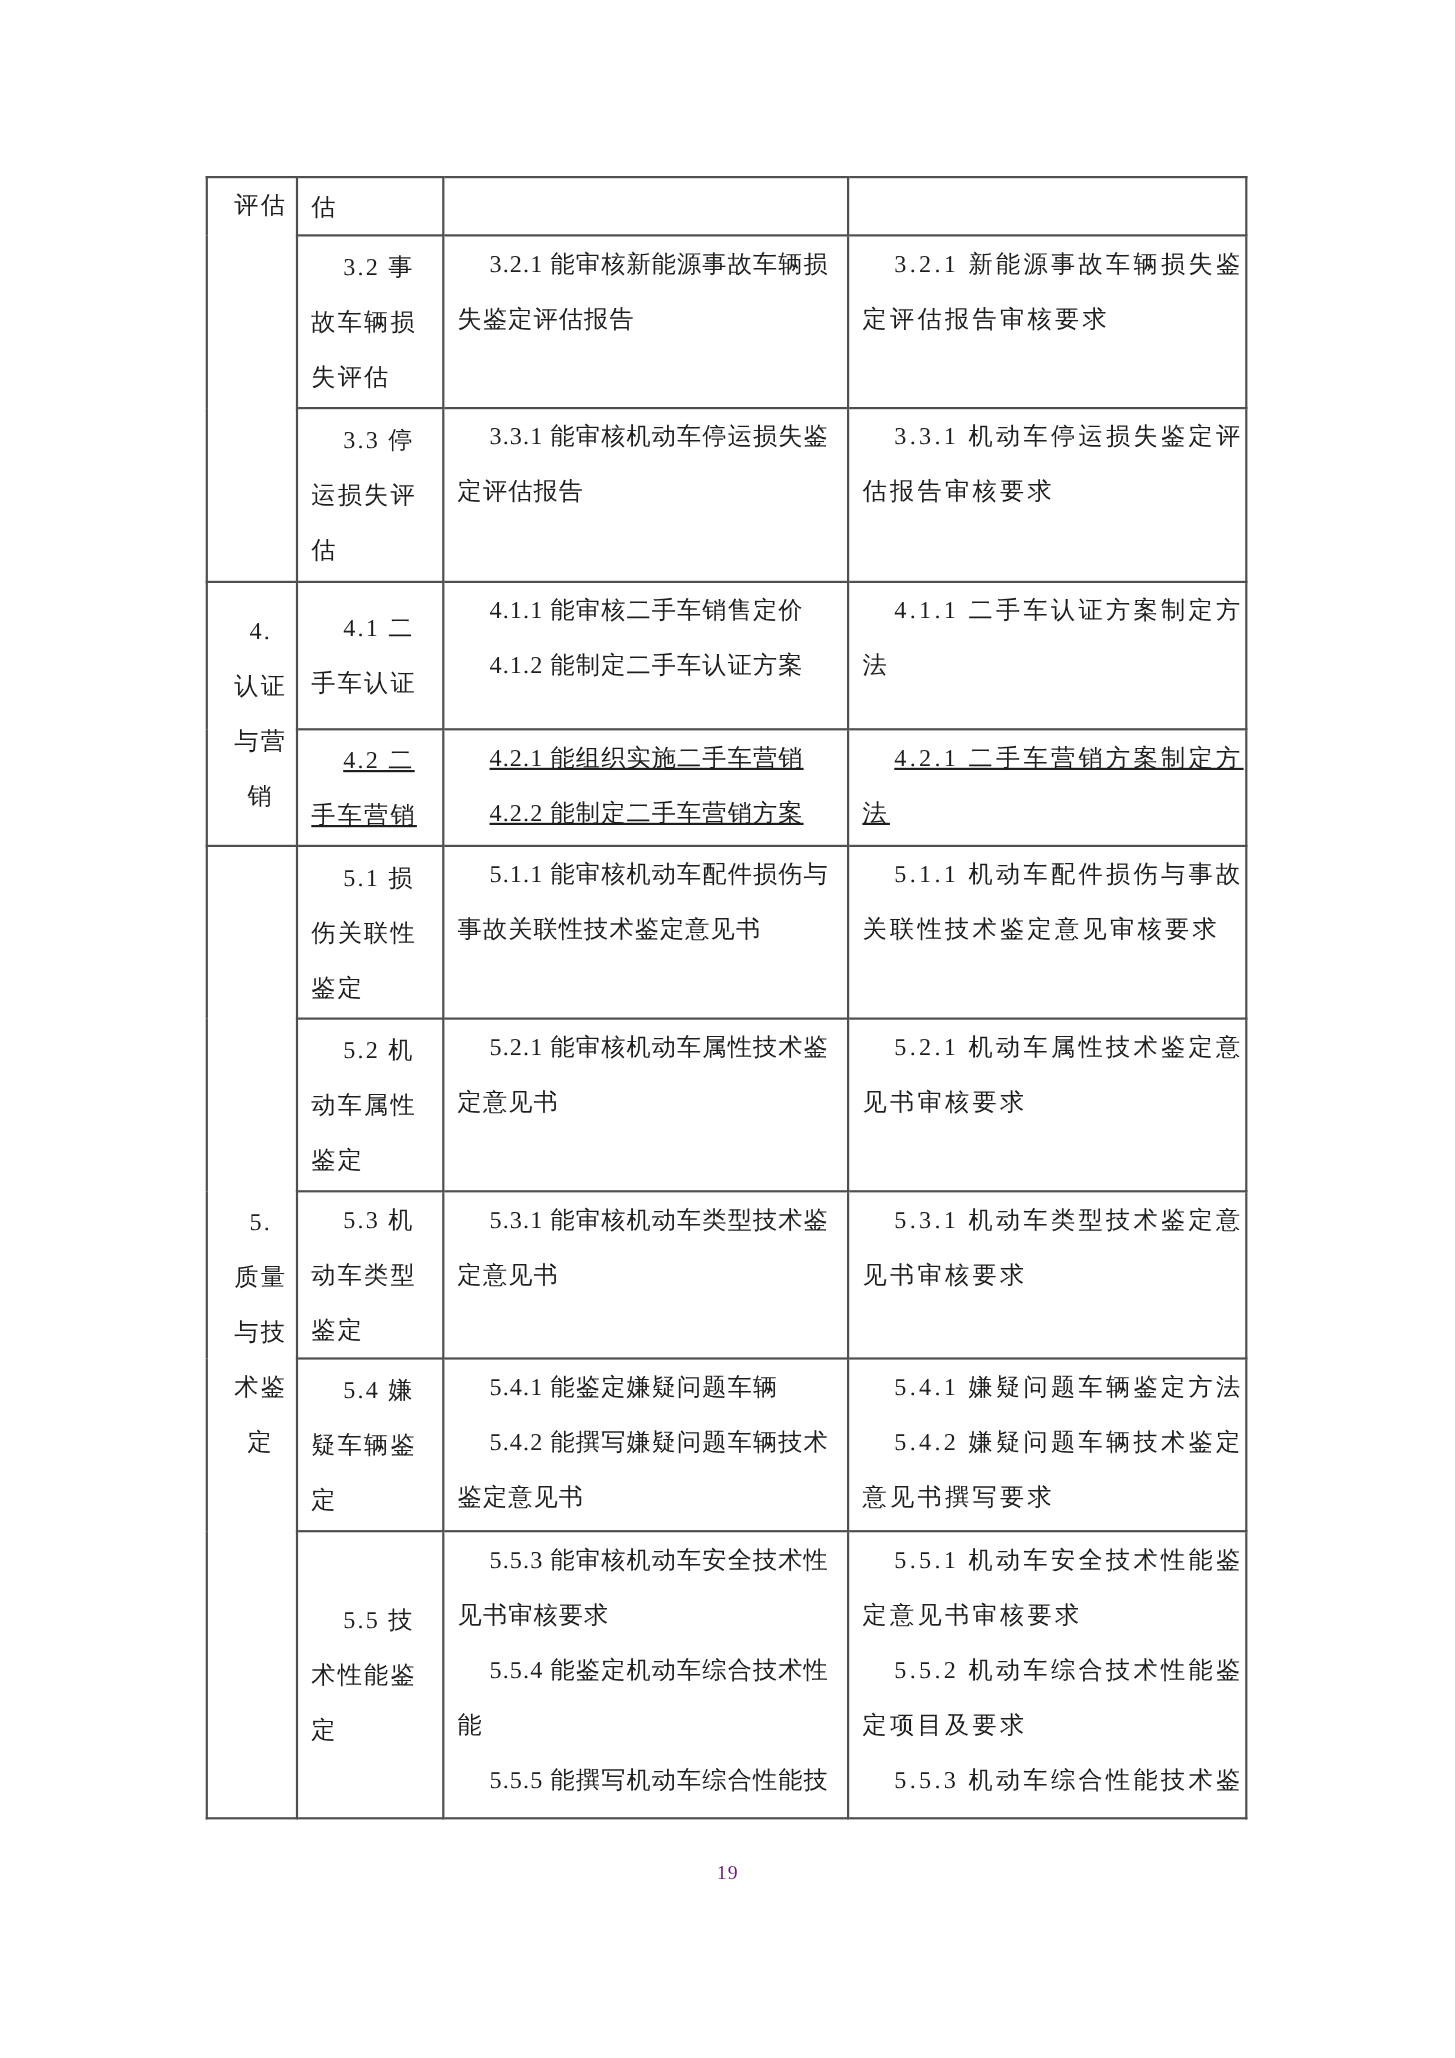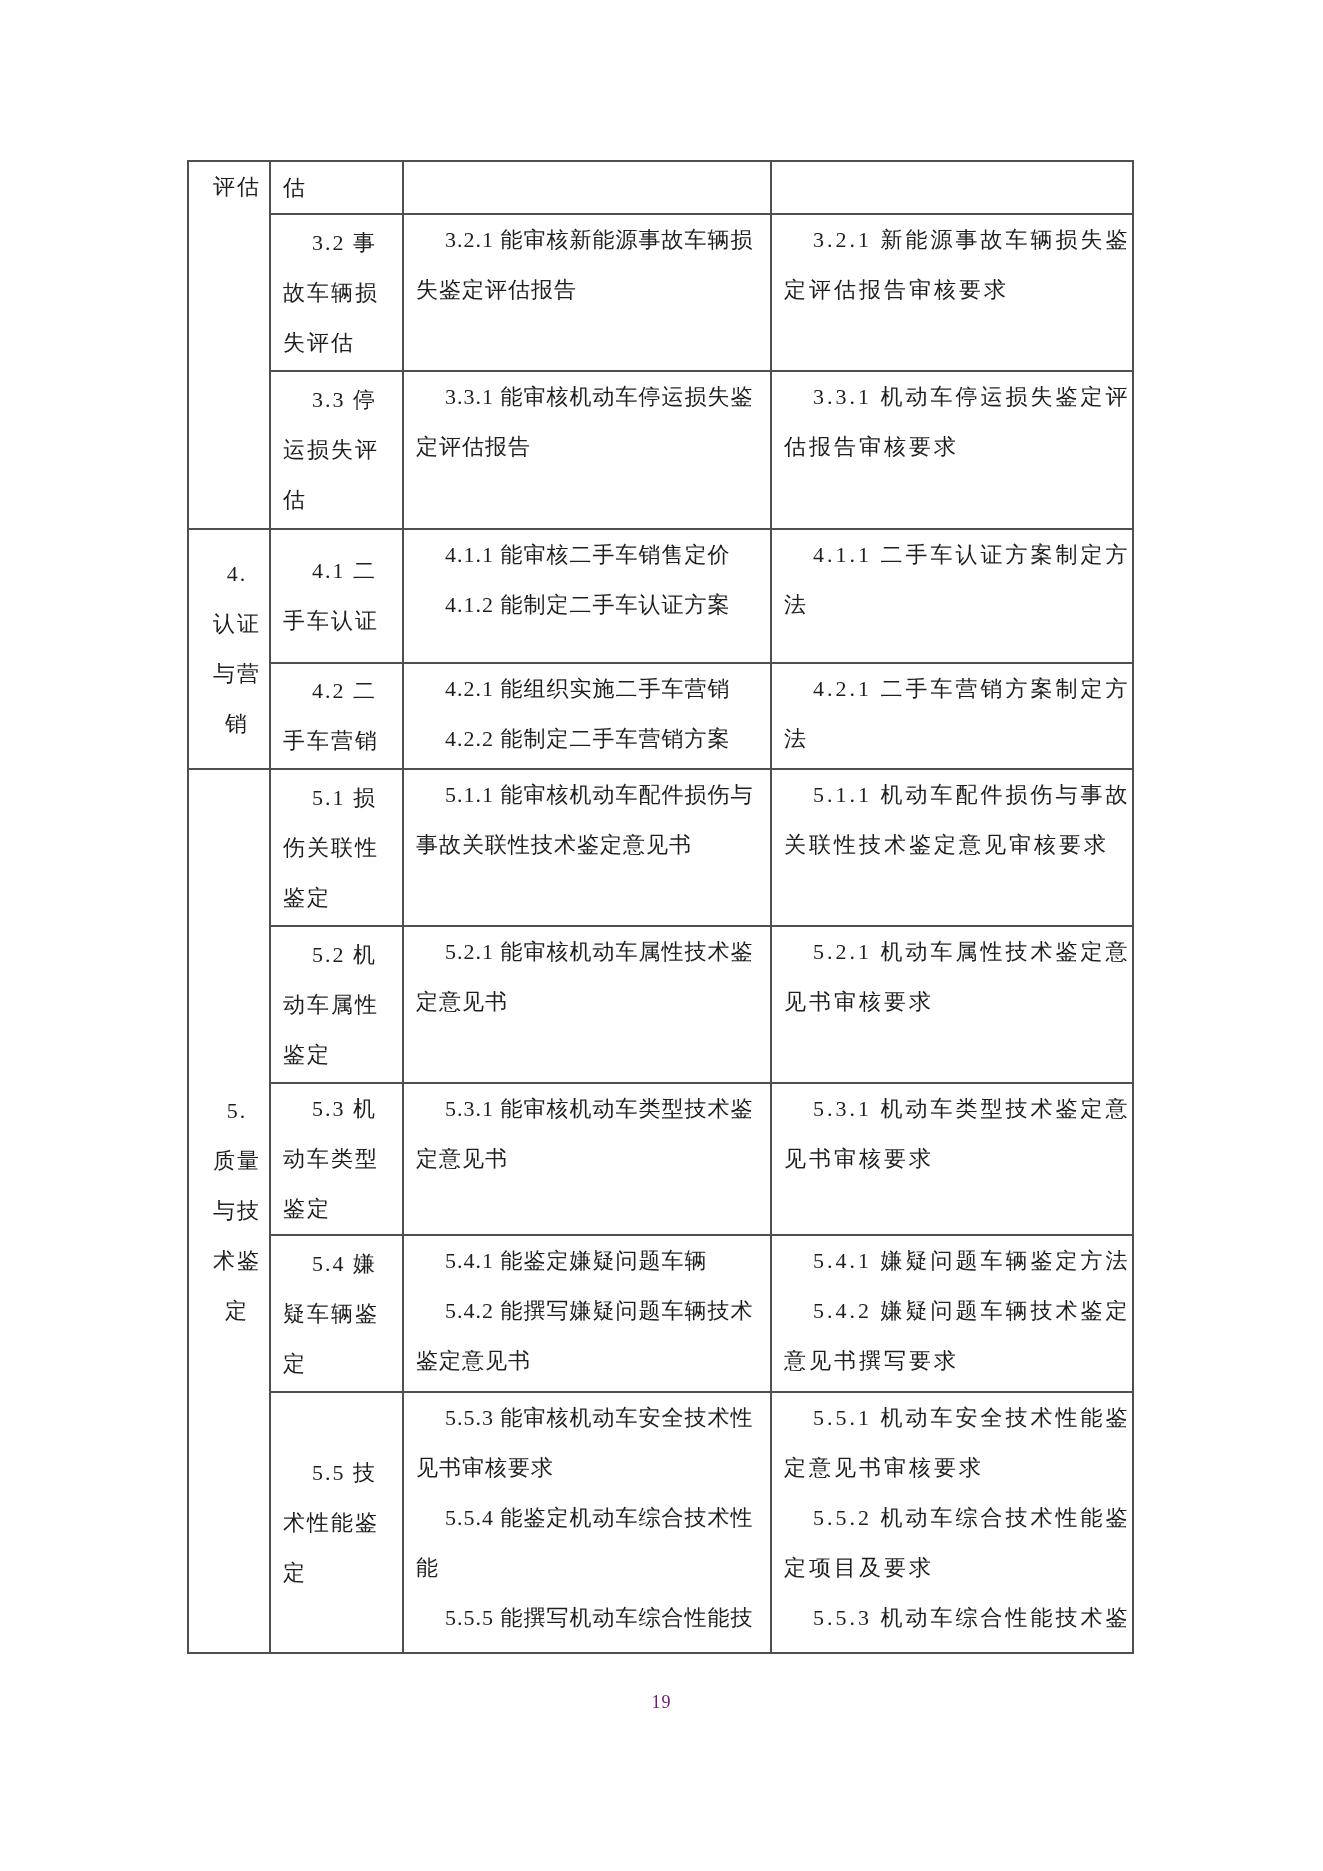--- a/index.html
+++ b/index.html
@@ -107,21 +107,21 @@
           </td>
           <td class="c3 vtop">
             <div class="line indent">4.1.1 能审核二手车销售定价</div>
             <div class="line indent">4.1.2 能制定二手车认证方案</div>
           </td>
           <td class="c4 vtop">
             <div class="line indent">4.1.1 二手车认证方案制定方</div>
             <div class="line">法</div>
           </td>
         </tr>
-        <tr style="height: 106px;">
+        <tr style="height: 106px; text-decoration: underline;">
           <td class="c2 vmid">
             <div class="line indent">4.2 二</div>
             <div class="line">手车营销</div>
           </td>
           <td class="c3 vtop">
             <div class="line indent">4.2.1 能组织实施二手车营销</div>
             <div class="line indent">4.2.2 能制定二手车营销方案</div>
           </td>
           <td class="c4 vtop">
             <div class="line indent">4.2.1 二手车营销方案制定方</div>

